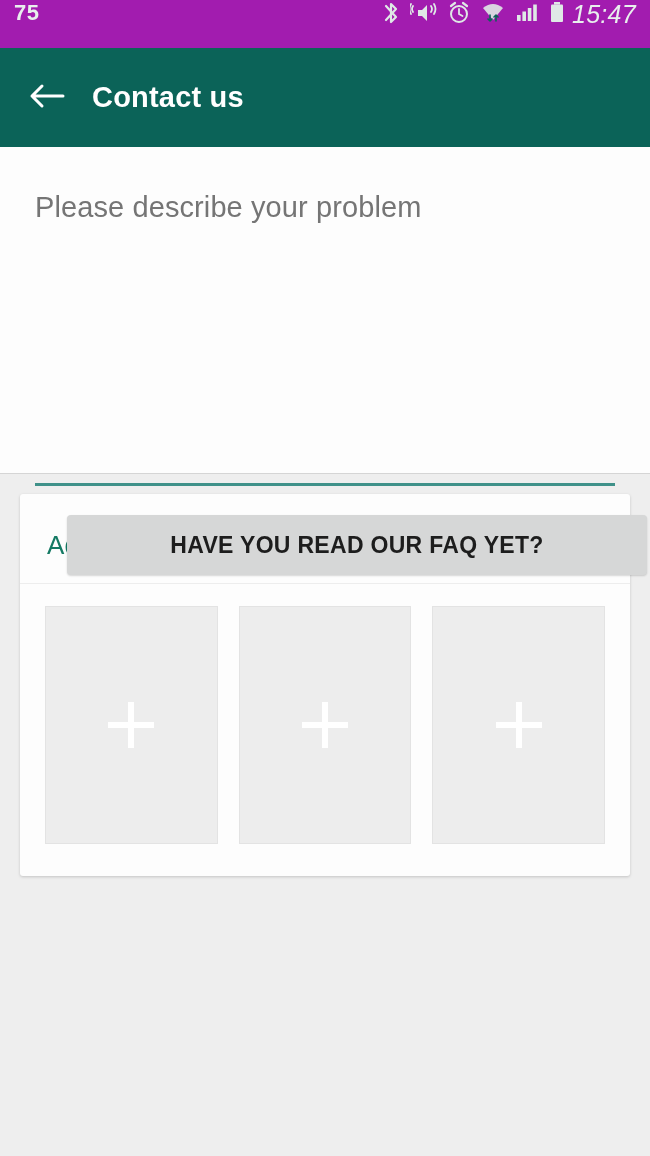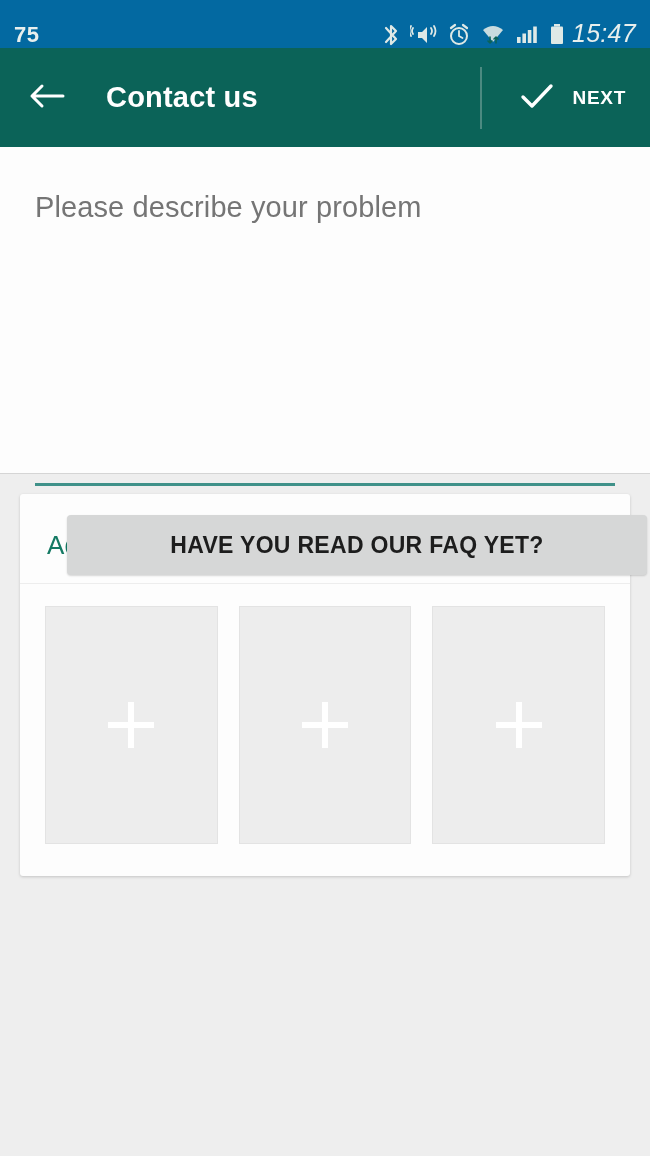--- a/index.html
+++ b/index.html
@@ -11,23 +11,23 @@
     height: 1156px;
     background: #eeeeee;
     font-family: "Liberation Sans", sans-serif;
     overflow: hidden;
     position: relative;
   }
 
   
   .status-bar {
     height: 48px;
-    background: #0369a1;
-    display: flex;
-    align-items: flex-end;
+    background: #a21caf;
+    display: flex;
+    align-items: flex-start;
     padding: 0 14px;
     box-sizing: border-box;
     color: #dfe9e6;
   }
   .status-left {
     font-size: 22px;
     font-weight: bold;
     letter-spacing: 0.5px;
     color: #e8efed;
   }
@@ -65,21 +65,21 @@
     display: flex;
     align-items: center;
     justify-content: center;
     cursor: pointer;
     flex: none;
   }
   .app-title {
     color: #ffffff;
     font-size: 29px;
     font-weight: bold;
-    margin-left: 36px;
+    margin-left: 22px;
     letter-spacing: 0.2px;
     white-space: nowrap;
   }
   .app-bar-right {
     margin-left: auto;
     display: flex;
     align-items: center;
     height: 100%;
   }
   .bar-divider {
@@ -272,31 +272,20 @@
 
 <div class="app-bar">
   <div class="back-btn">
     <span>
       <svg width="40" height="30" viewBox="0 0 40 30">
         <path d="M36 15 L5 15 M15 5 L5 15 L15 25" fill="none" stroke="#ffffff" stroke-width="3" stroke-linecap="round" stroke-linejoin="round"></path>
       </svg>
     </span>
   </div>
   <div class="app-title">Contact us</div>
-  <div class="app-bar-right">
-    <div class="bar-divider"></div>
-    <div class="next-action">
-      <span>
-        <svg width="34" height="28" viewBox="0 0 34 28">
-          <path d="M3 15 L12 24 L31 4" fill="none" stroke="#ffffff" stroke-width="3.4" stroke-linecap="round" stroke-linejoin="round"></path>
-        </svg>
-      </span>
-      <span class="next-label">NEXT</span>
-    </div>
-  </div>
 </div>
 
 <div class="form-panel">
   <div class="problem-field">
     <div class="problem-placeholder">Please describe your problem</div>
     <div class="field-underline"></div>
   </div>
   <button class="faq-button">HAVE YOU READ OUR FAQ YET?</button>
 </div>
 

